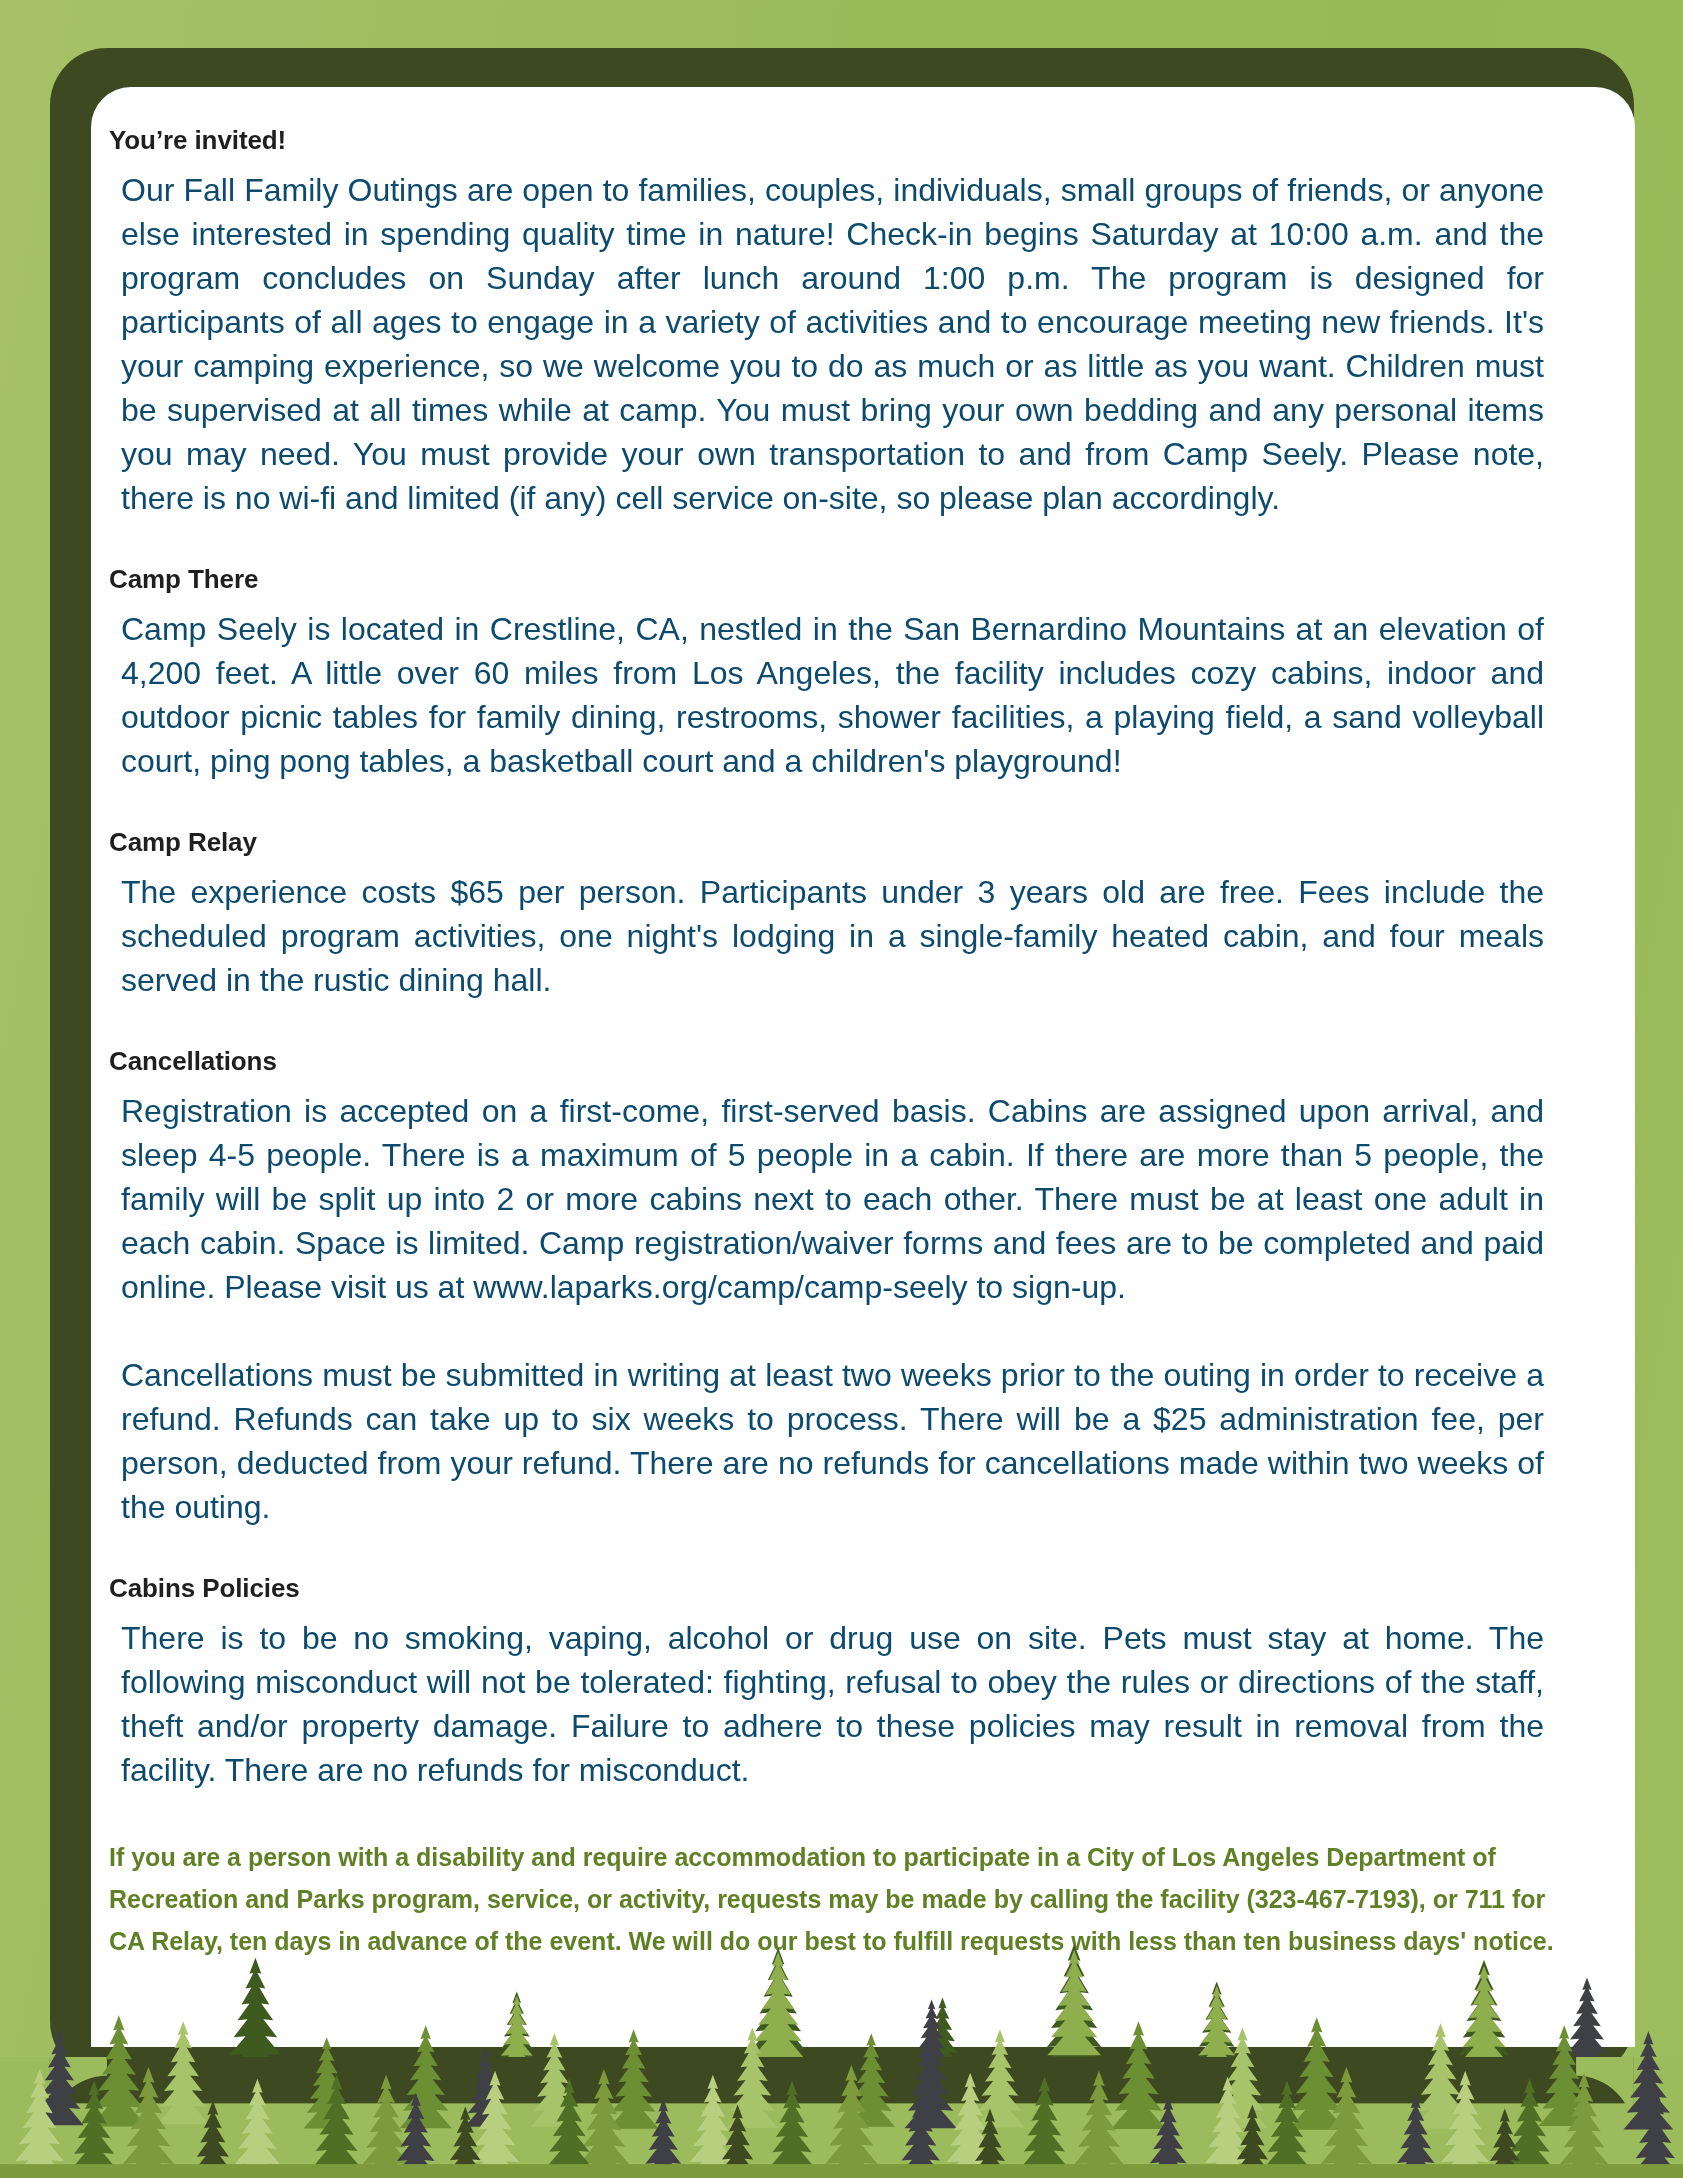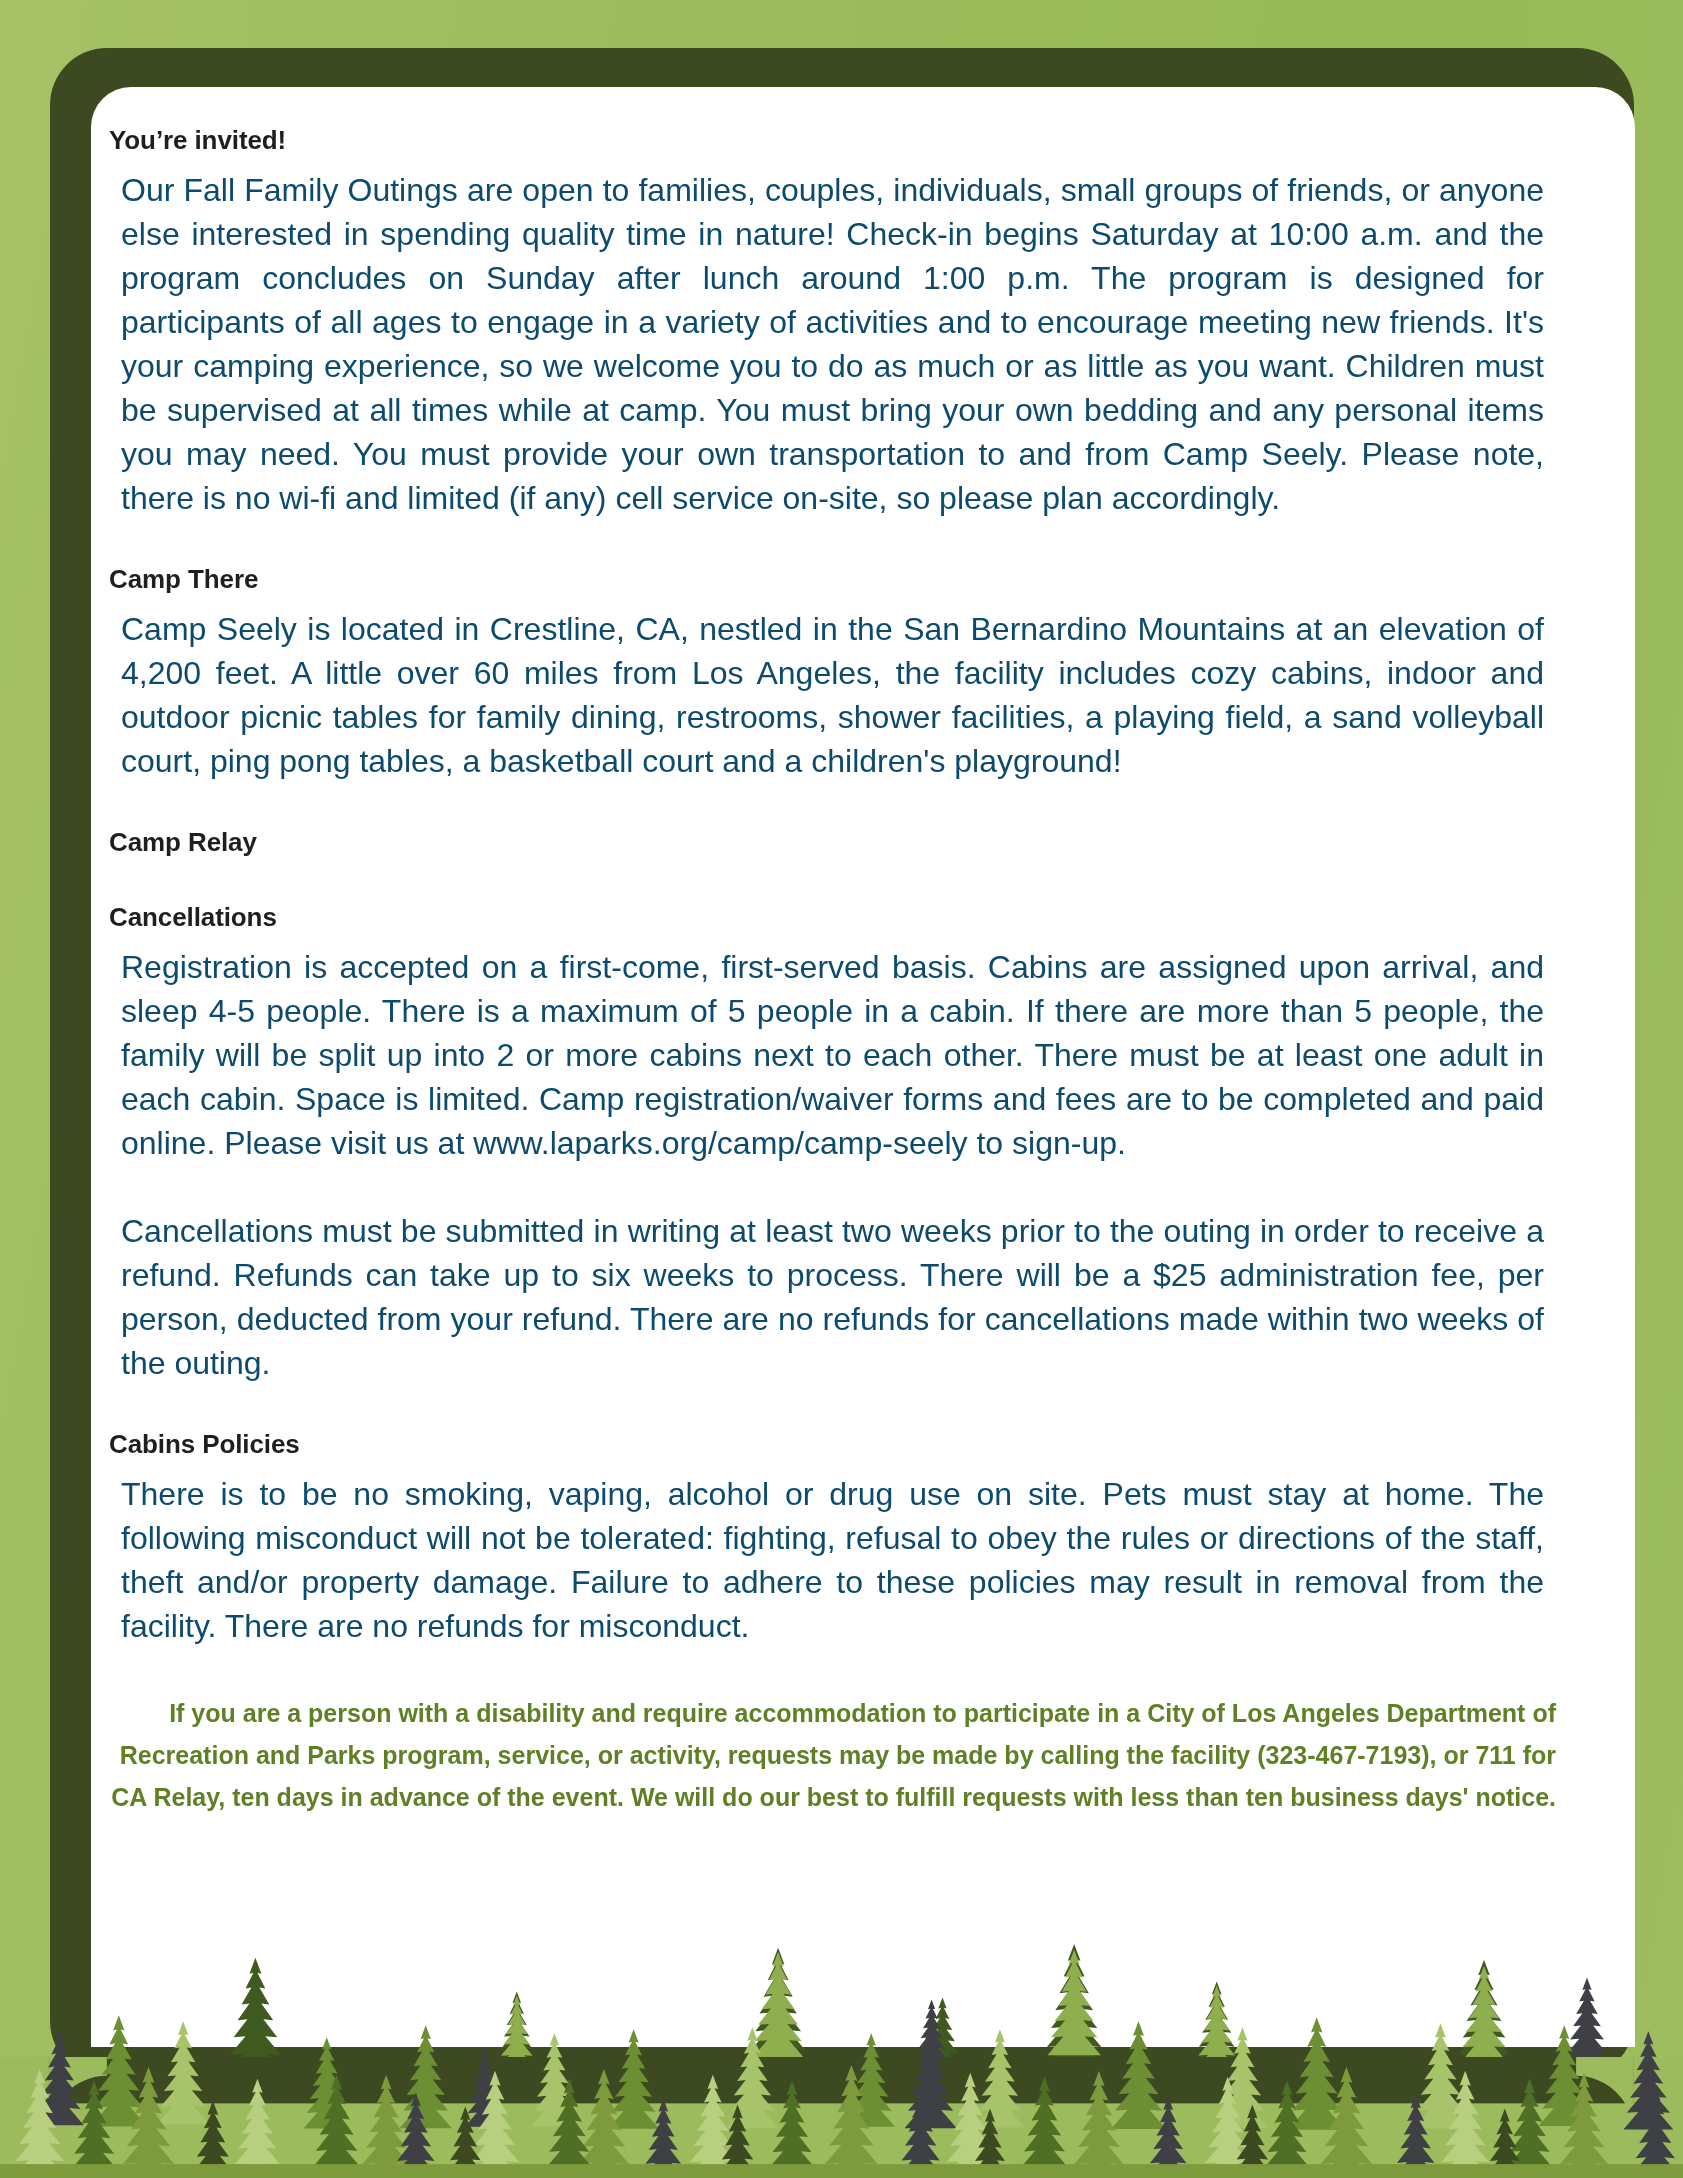--- a/index.html
+++ b/index.html
@@ -77,21 +77,21 @@
     font-stretch: condensed;
   }
   p.sec-body.last-line-left { text-align-last: left; }
 
   p.ada-note {
     font-size: 25px;
     line-height: 42px;
     font-weight: bold;
     color: #5f8025;
     margin: 0;
-    text-align: right;
+    text-align: left;
     font-stretch: condensed;
   }
 
   
   #forest {
     position: absolute;
     left: 0;
     bottom: 0;
     width: 1683px;
     height: 248px;
@@ -114,20 +114,21 @@
         <p class="sec-body last-line-left">Our Fall Family Outings are open to families, couples, individuals, small groups of friends, or anyone else interested in spending quality time in nature! Check-in begins Saturday at 10:00 a.m. and the program concludes on Sunday after lunch around 1:00 p.m. The program is designed for participants of all ages to engage in a variety of activities and to encourage meeting new friends. It's your camping experience, so we welcome you to do as much or as little as you want. Children must be supervised at all times while at camp. You must bring your own bedding and any personal items you may need. You must provide your own transportation to and from Camp Seely. Please note, there is no wi-fi and limited (if any) cell service on-site, so please plan accordingly.</p>
       </div>
 
       <div class="section">
         <h2 class="sec-head">Camp There</h2>
         <p class="sec-body last-line-left">Camp Seely is located in Crestline, CA, nestled in the San Bernardino Mountains at an elevation of 4,200 feet. A little over 60 miles from Los Angeles, the facility includes cozy cabins, indoor and outdoor picnic tables for family dining, restrooms, shower facilities, a playing field, a sand volleyball court, ping pong tables, a basketball court and a children's playground!</p>
       </div>
 
       <div class="section">
         <h2 class="sec-head">Camp Relay</h2>
+        <p class="sec-body last-line-left">The experience costs $65 per person. Participants under 3 years old are free. Fees include the scheduled program activities, one night's lodging in a single-family heated cabin, and four meals served in the rustic dining hall.</p>
       </div>
 
       <div class="section">
         <h2 class="sec-head">Cancellations</h2>
         <p class="sec-body last-line-left">Registration is accepted on a first-come, first-served basis. Cabins are assigned upon arrival, and sleep 4-5 people. There is a maximum of 5 people in a cabin. If there are more than 5 people, the family will be split up into 2 or more cabins next to each other. There must be at least one adult in each cabin. Space is limited. Camp registration/waiver forms and fees are to be completed and paid online. Please visit us at www.laparks.org/camp/camp-seely to sign-up.</p>
       </div>
 
       <div class="section">
         <p class="sec-body last-line-left">Cancellations must be submitted in writing at least two weeks prior to the outing in order to receive a refund. Refunds can take up to six weeks to process. There will be a $25 administration fee, per person, deducted from your refund. There are no refunds for cancellations made within two weeks of the outing.</p>
       </div>

